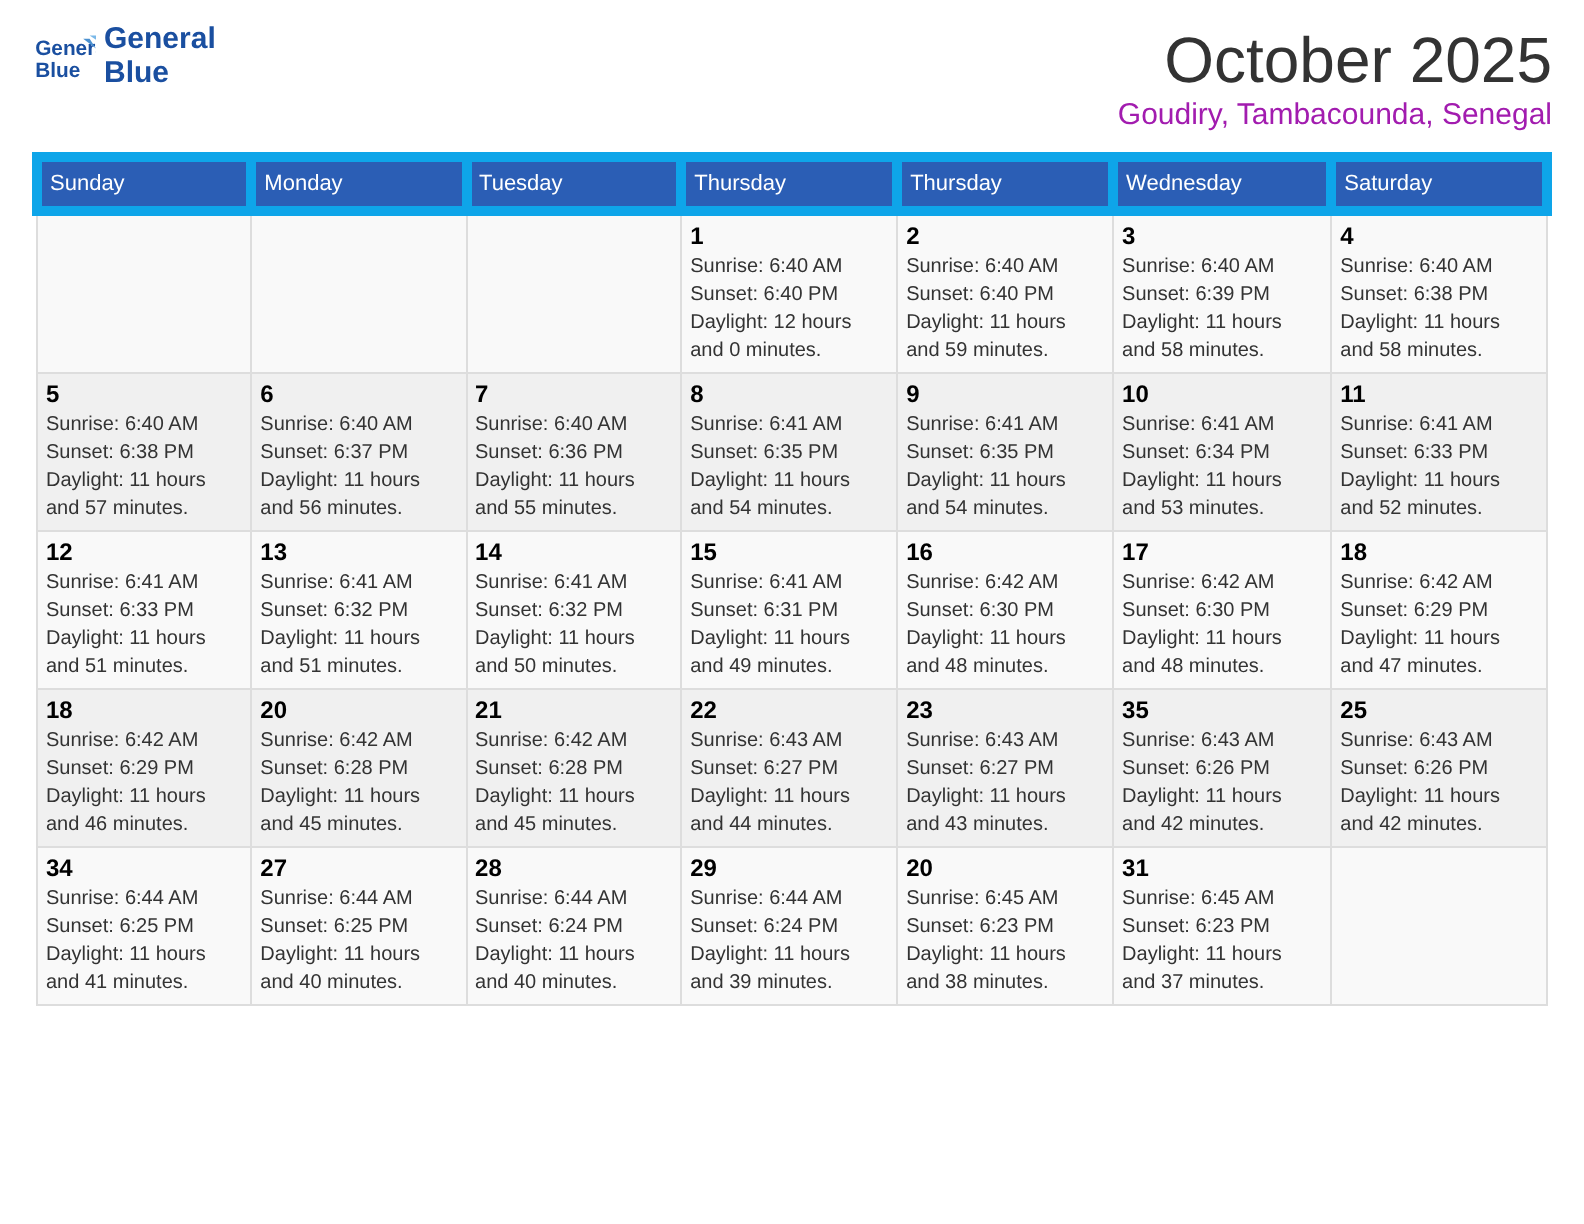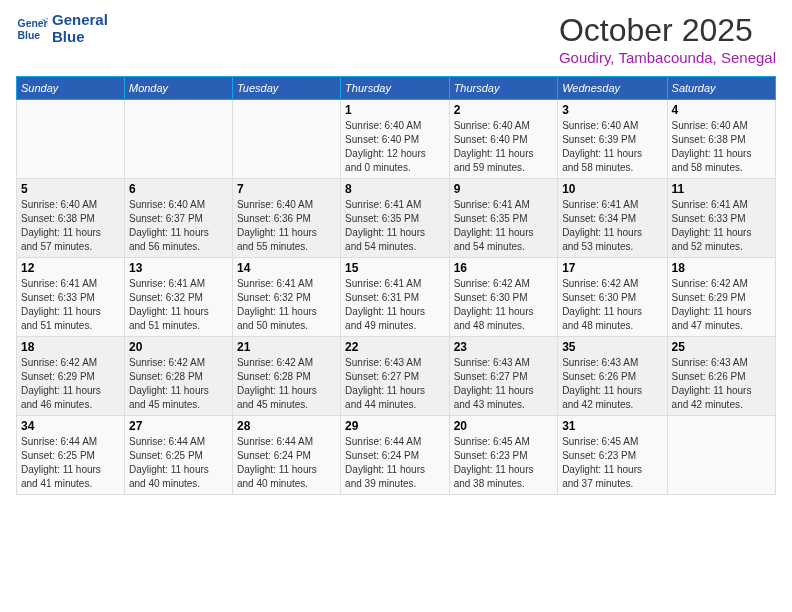--- a/index.html
+++ b/index.html
@@ -24,20 +24,21 @@
     .logo {
       display: flex;
       align-items: center;
       gap: 4px;
     }
     .logo-icon {
       width: 32px;
       height: 32px;
     }
     .title-block {
+      text-align: right;
     }
     .month-title {
       font-size: 32px;
       color: #333;
       font-weight: normal;
     }
     .subtitle {
       font-size: 15px;
       color: #a21caf;
     }
@@ -48,22 +49,21 @@
     }
     thead tr {
       background-color: #2b5eb5;
       color: #fff;
     }
     thead th {
       padding: 5px 4px;
       text-align: left;
       font-weight: normal;
       font-size: 11px;
-      border: 1px solid #0ea5e9;
-      font-style: italic;
+      border: 5px solid #0ea5e9;
     }
     tbody tr {
       background-color: #f9f9f9;
     }
     tbody tr:nth-child(even) {
       background-color: #f0f0f0;
     }
     tbody td {
       border: 1px solid #ddd;
       padding: 3px 4px;

